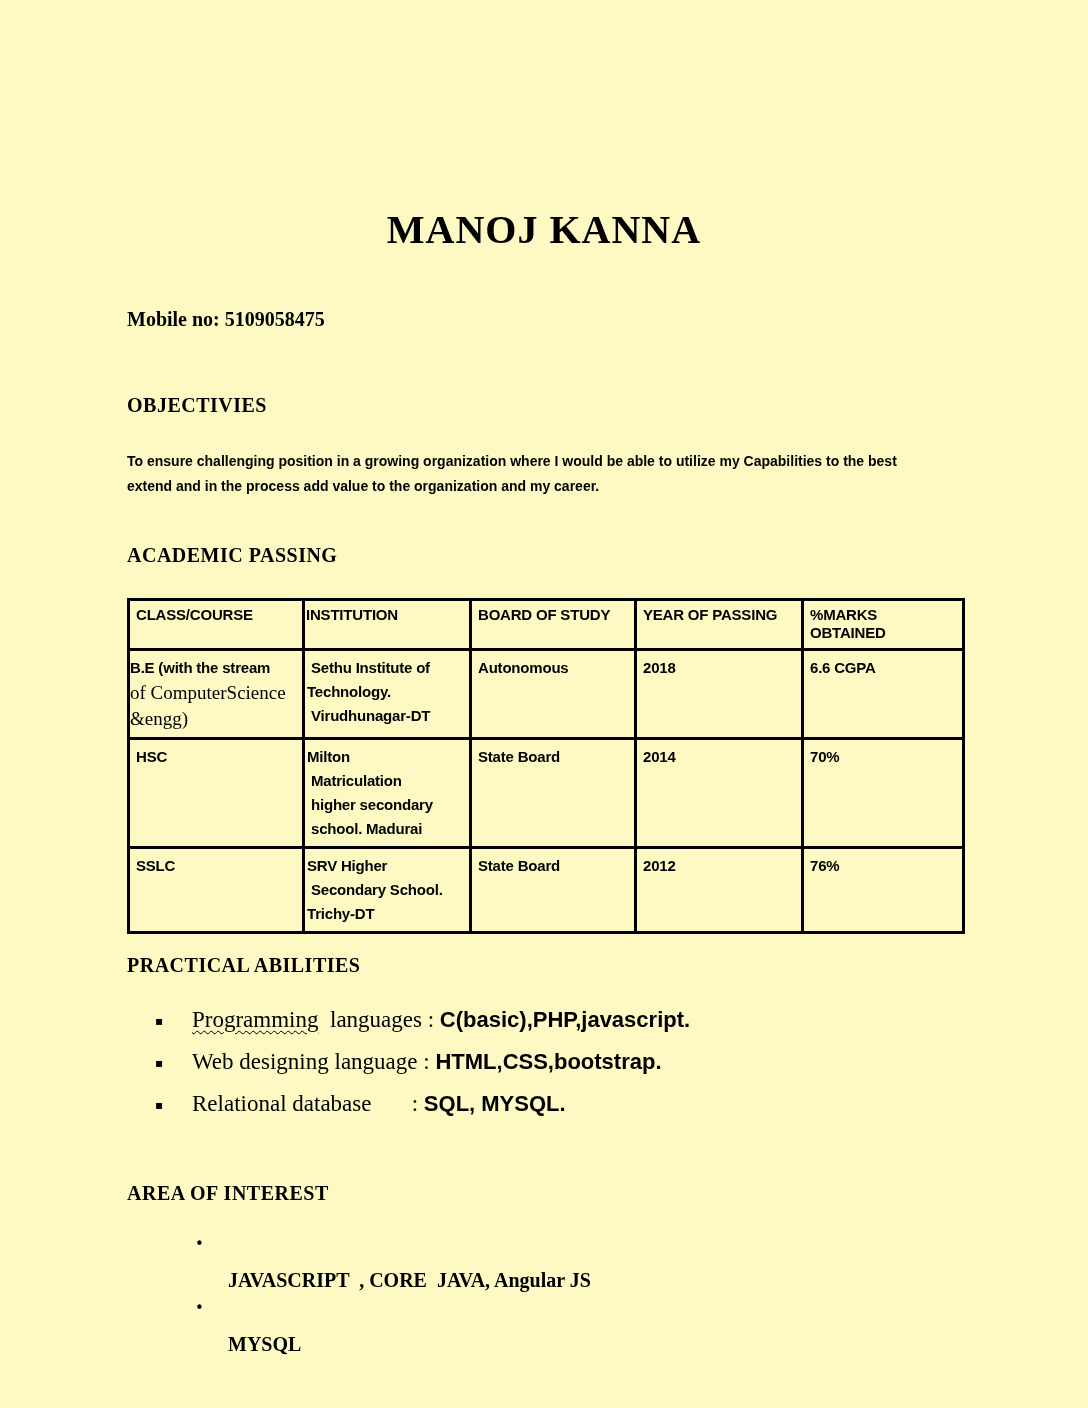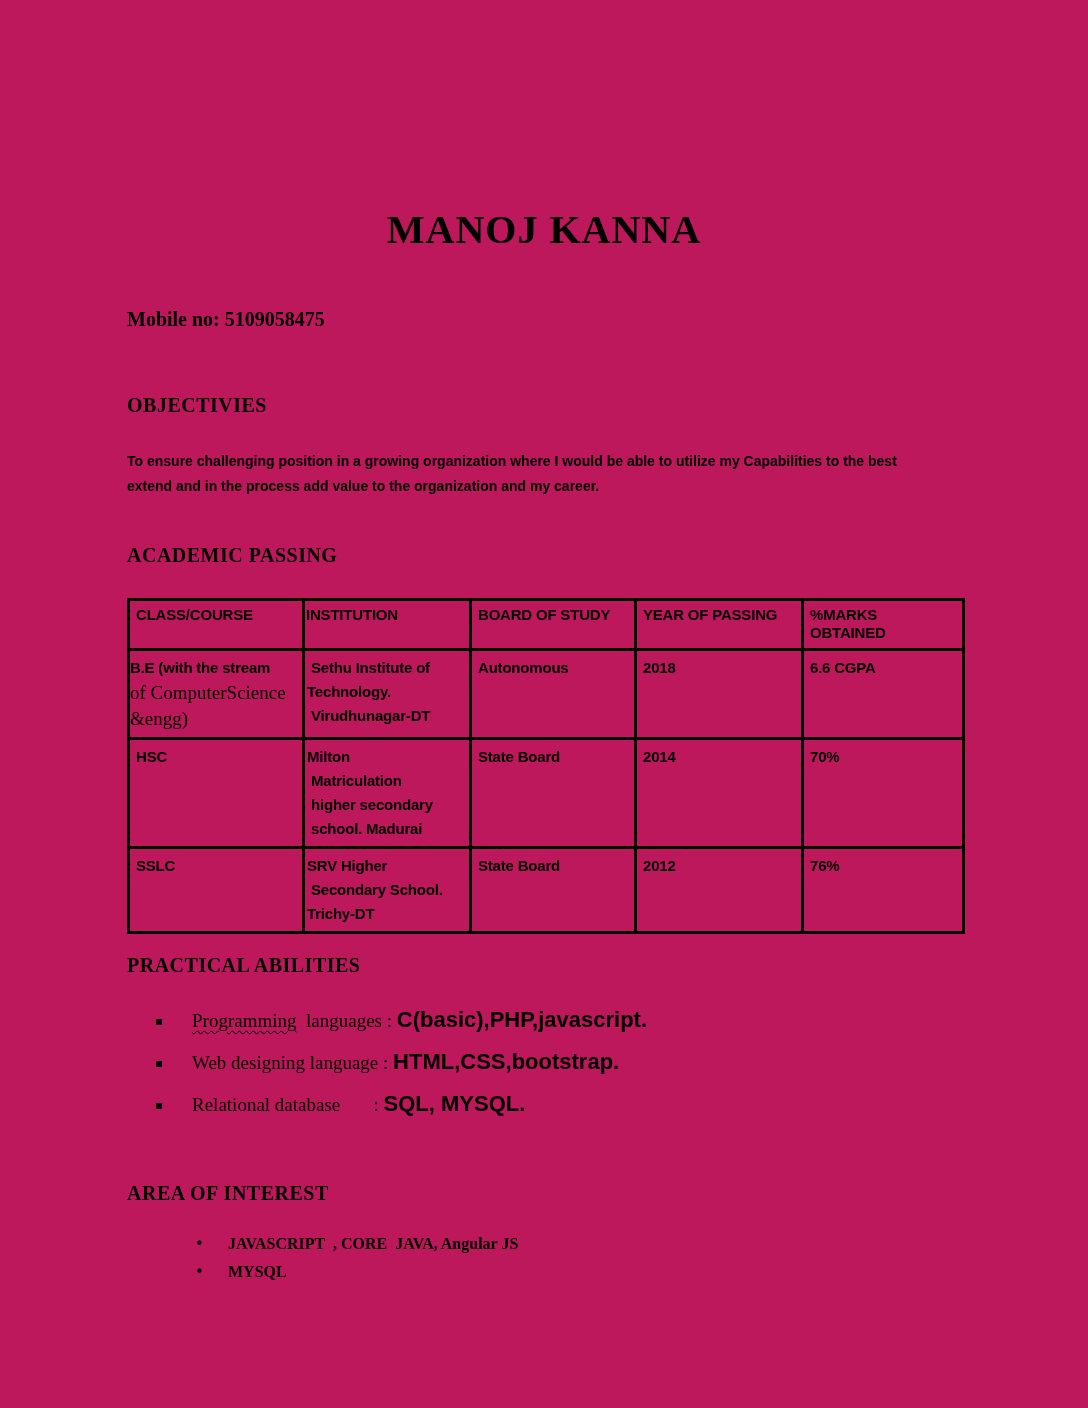--- a/index.html
+++ b/index.html
@@ -2,21 +2,21 @@
 <html><head>
 <meta charset="utf-8">
 <style>
   * { margin: 0; padding: 0; box-sizing: border-box; }
   html, body { background: #ffffff; }
   .page {
     position: relative;
     width: 1088px;
     height: 1408px;
     margin: 0 auto;
-    background: #be185d;
+    background: #fef9c3;
     color: #000000;
     font-family: "Liberation Serif", serif;
     overflow: hidden;
   }
   .abs { position: absolute; }
 
   .doc-title {
     top: 206px; left: 0; width: 100%;
     text-align: center;
     font-family: "Liberation Serif", serif;
@@ -77,21 +77,21 @@
 
   .plist { width: 760px; }
   .pitem { display: flex; align-items: flex-start; height: 42px; }
   .pbullet {
     width: 37px; flex: 0 0 37px;
     font-size: 12px; line-height: 22px; padding-top: 2px;
     font-family: "DejaVu Sans", sans-serif;
   }
   .plabel {
     font-family: "Liberation Serif", serif;
-    font-size: 19px; line-height: 24px;
+    font-size: 23px; line-height: 24px;
     white-space: pre-wrap;
   }
   .wavy {
     text-decoration-line: underline;
     text-decoration-style: wavy;
     text-decoration-thickness: 1px;
     text-underline-offset: 3px;
   }
   .pvalue {
     font-family: "Liberation Sans", sans-serif;
@@ -103,22 +103,23 @@
   .ilist { width: 700px; }
   .iitem { display: flex; align-items: flex-start; line-height: 28px; }
   .ibullet {
     width: 33px; flex: 0 0 33px;
     font-size: 15px; line-height: 28px;
     font-family: "DejaVu Sans", sans-serif;
   }
   .itext {
     font-family: "Liberation Serif", serif;
     font-weight: 700;
-    font-size: 16px;
+    font-size: 20px;
     white-space: pre-wrap;
+    margin-top: 36px;
   }
 </style>
 </head>
 <body>
 
 <div class="page">
 
   <h1 class="abs doc-title">MANOJ KANNA</h1>
 
   <div class="abs contact" style="top:308px; left:127px;">Mobile no: 5109058475</div>

